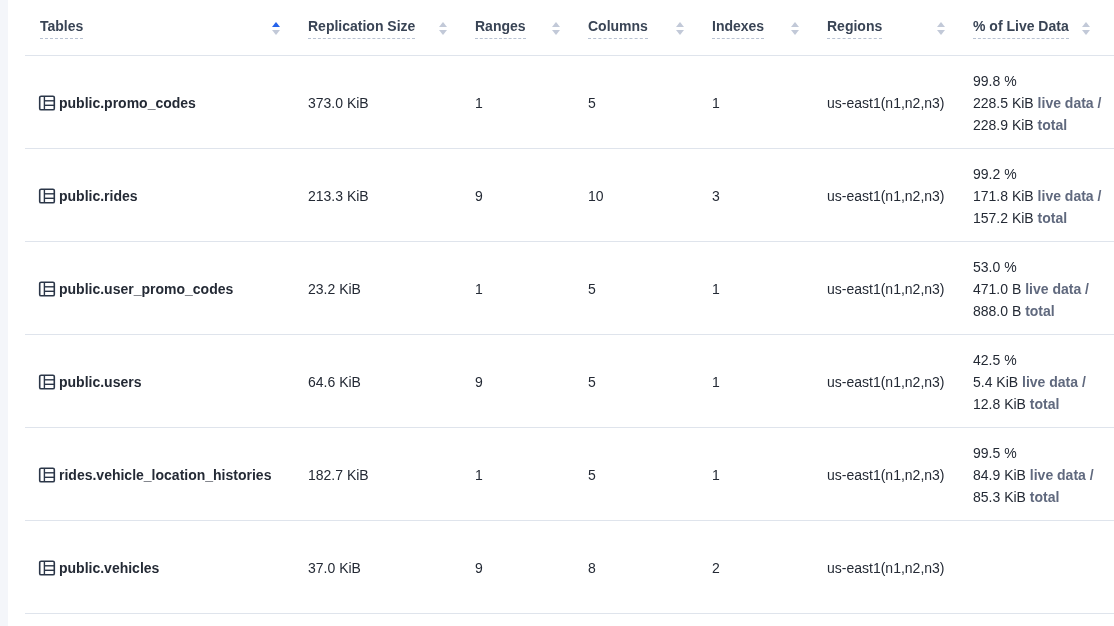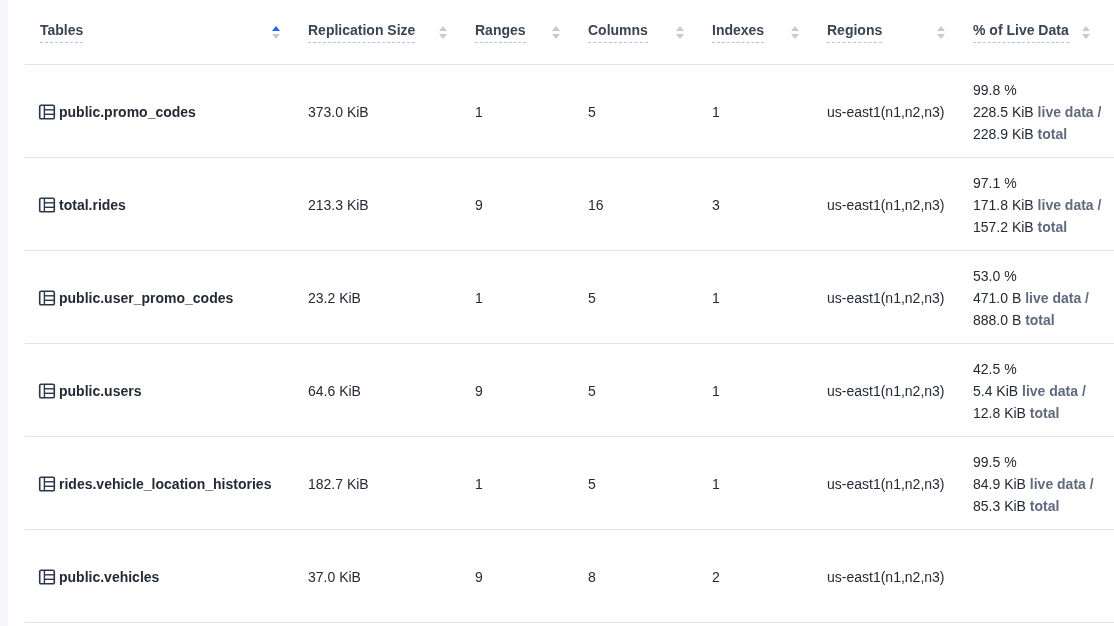--- a/index.html
+++ b/index.html
@@ -23,21 +23,21 @@
   .card{margin-left:8px;width:1106px;background:#fff;}
   .grid-row{
     display:grid;
     grid-template-columns:292px 167px 113px 124px 115px 146px minmax(0,1fr);
     position:relative;
     align-items:center;
   }
   .grid-row::after{
     content:"";position:absolute;left:17px;right:0;bottom:0;height:1px;background:var(--border);
   }
-  .thead{height:65px;}
+  .thead{height:56px;}
   .th{
     display:flex;align-items:center;
     font-size:14px;font-weight:700;color:var(--header-text);
     padding:0 20px 0 8px;white-space:nowrap;cursor:pointer;
   }
   .th.first{padding-left:32px;}
   .th.last{padding-right:24px;}
   .th-label{border-bottom:1px dashed var(--dash);padding-bottom:4px;}
   .sort{margin-left:auto;display:flex;flex-direction:column;gap:3px;padding-left:12px;}
   .tri{width:0;height:0;border-left:4.5px solid transparent;border-right:4.5px solid transparent;}
@@ -141,29 +141,29 @@
       <div class="grid-row tr">
     <div class="td td-name">
       <span class="table-icon">
         <svg width="18" height="18" viewBox="0 0 18 18" aria-hidden="true">
           <rect x="1.7" y="2.2" width="14.6" height="13.6" rx="1.4" fill="none" stroke="#2b3648" stroke-width="1.6"></rect>
           <line x1="6.4" y1="2.2" x2="6.4" y2="15.8" stroke="#2b3648" stroke-width="1.4"></line>
           <line x1="6.4" y1="6.8" x2="16.3" y2="6.8" stroke="#2b3648" stroke-width="1.4"></line>
           <line x1="6.4" y1="11.3" x2="16.3" y2="11.3" stroke="#2b3648" stroke-width="1.4"></line>
         </svg>
       </span>
-      <span class="name">total.rides</span>
+      <span class="name">public.rides</span>
     </div>
     <div class="td">213.3 KiB</div>
     <div class="td">9</div>
-    <div class="td">16</div>
+    <div class="td">10</div>
     <div class="td">3</div>
     <div class="td">us-east1(n1,n2,n3)</div>
     <div class="td td-live">
-      <div>97.1 %</div>
+      <div>99.2 %</div>
       <div><span class="num">171.8 KiB</span> <span class="lbl">live data /</span></div>
       <div><span class="num">157.2 KiB</span> <span class="lbl">total</span></div>
     </div>
   </div>
       <div class="grid-row tr">
     <div class="td td-name">
       <span class="table-icon">
         <svg width="18" height="18" viewBox="0 0 18 18" aria-hidden="true">
           <rect x="1.7" y="2.2" width="14.6" height="13.6" rx="1.4" fill="none" stroke="#2b3648" stroke-width="1.6"></rect>
           <line x1="6.4" y1="2.2" x2="6.4" y2="15.8" stroke="#2b3648" stroke-width="1.4"></line>

